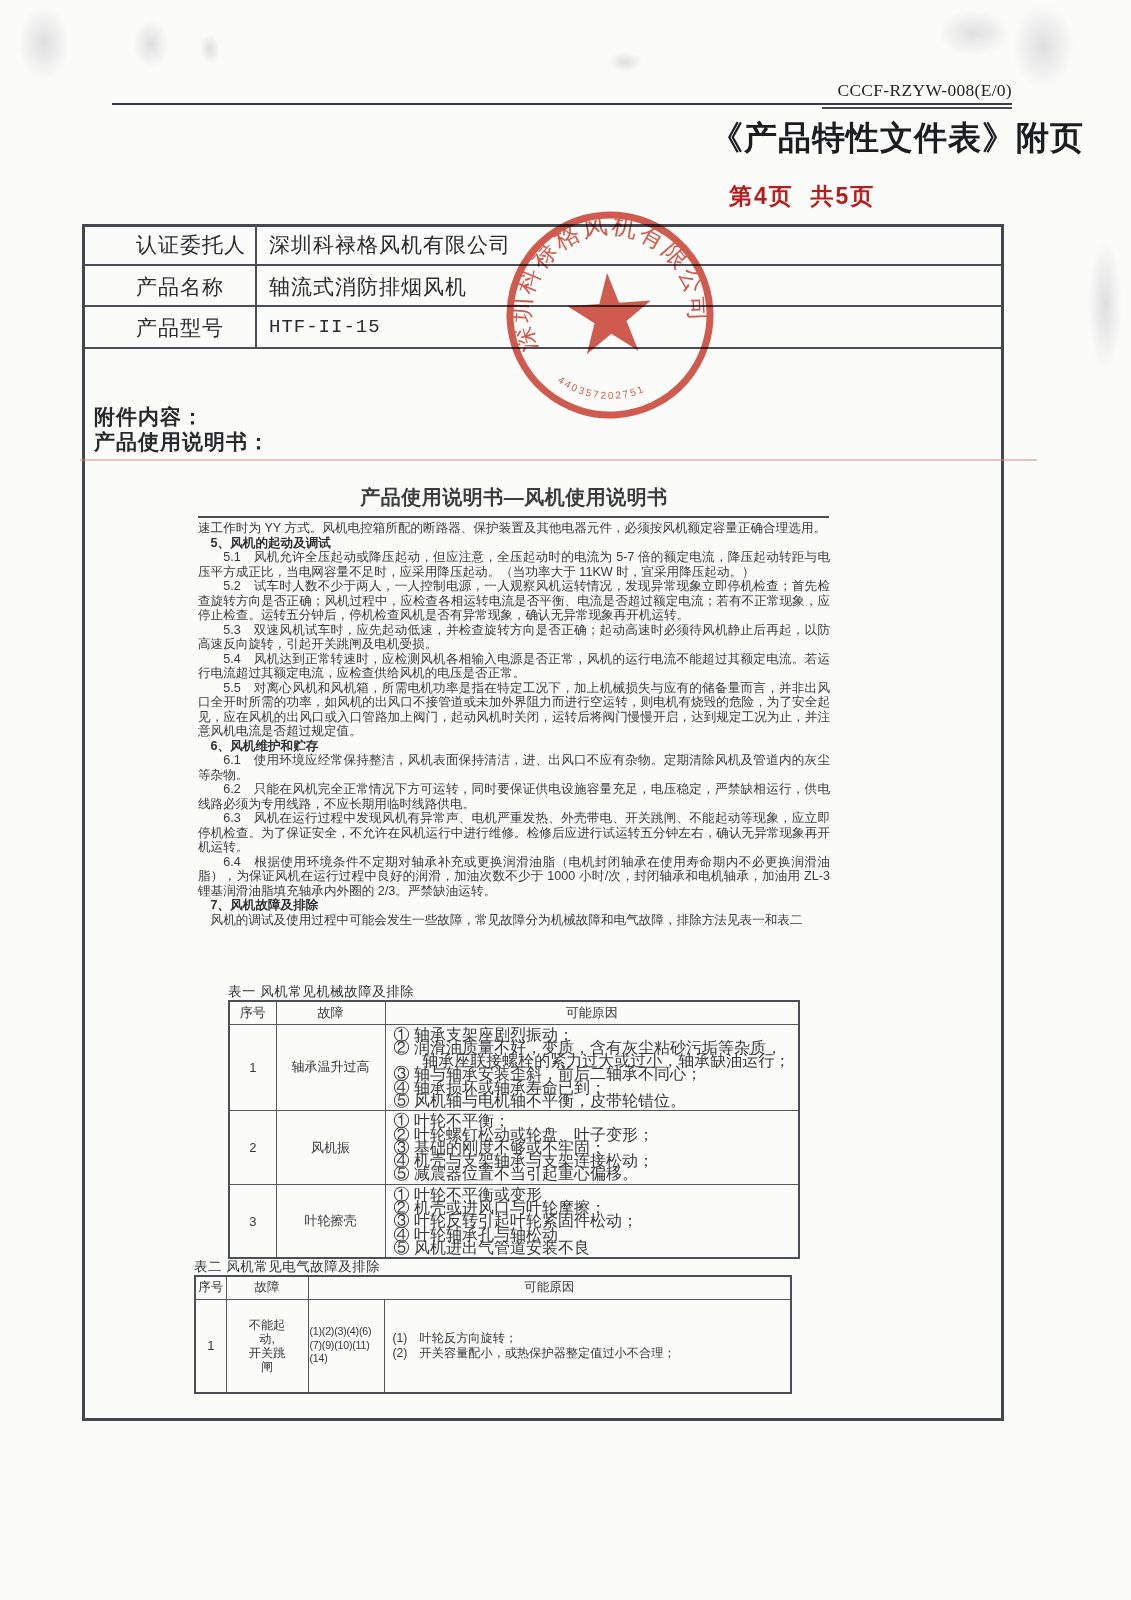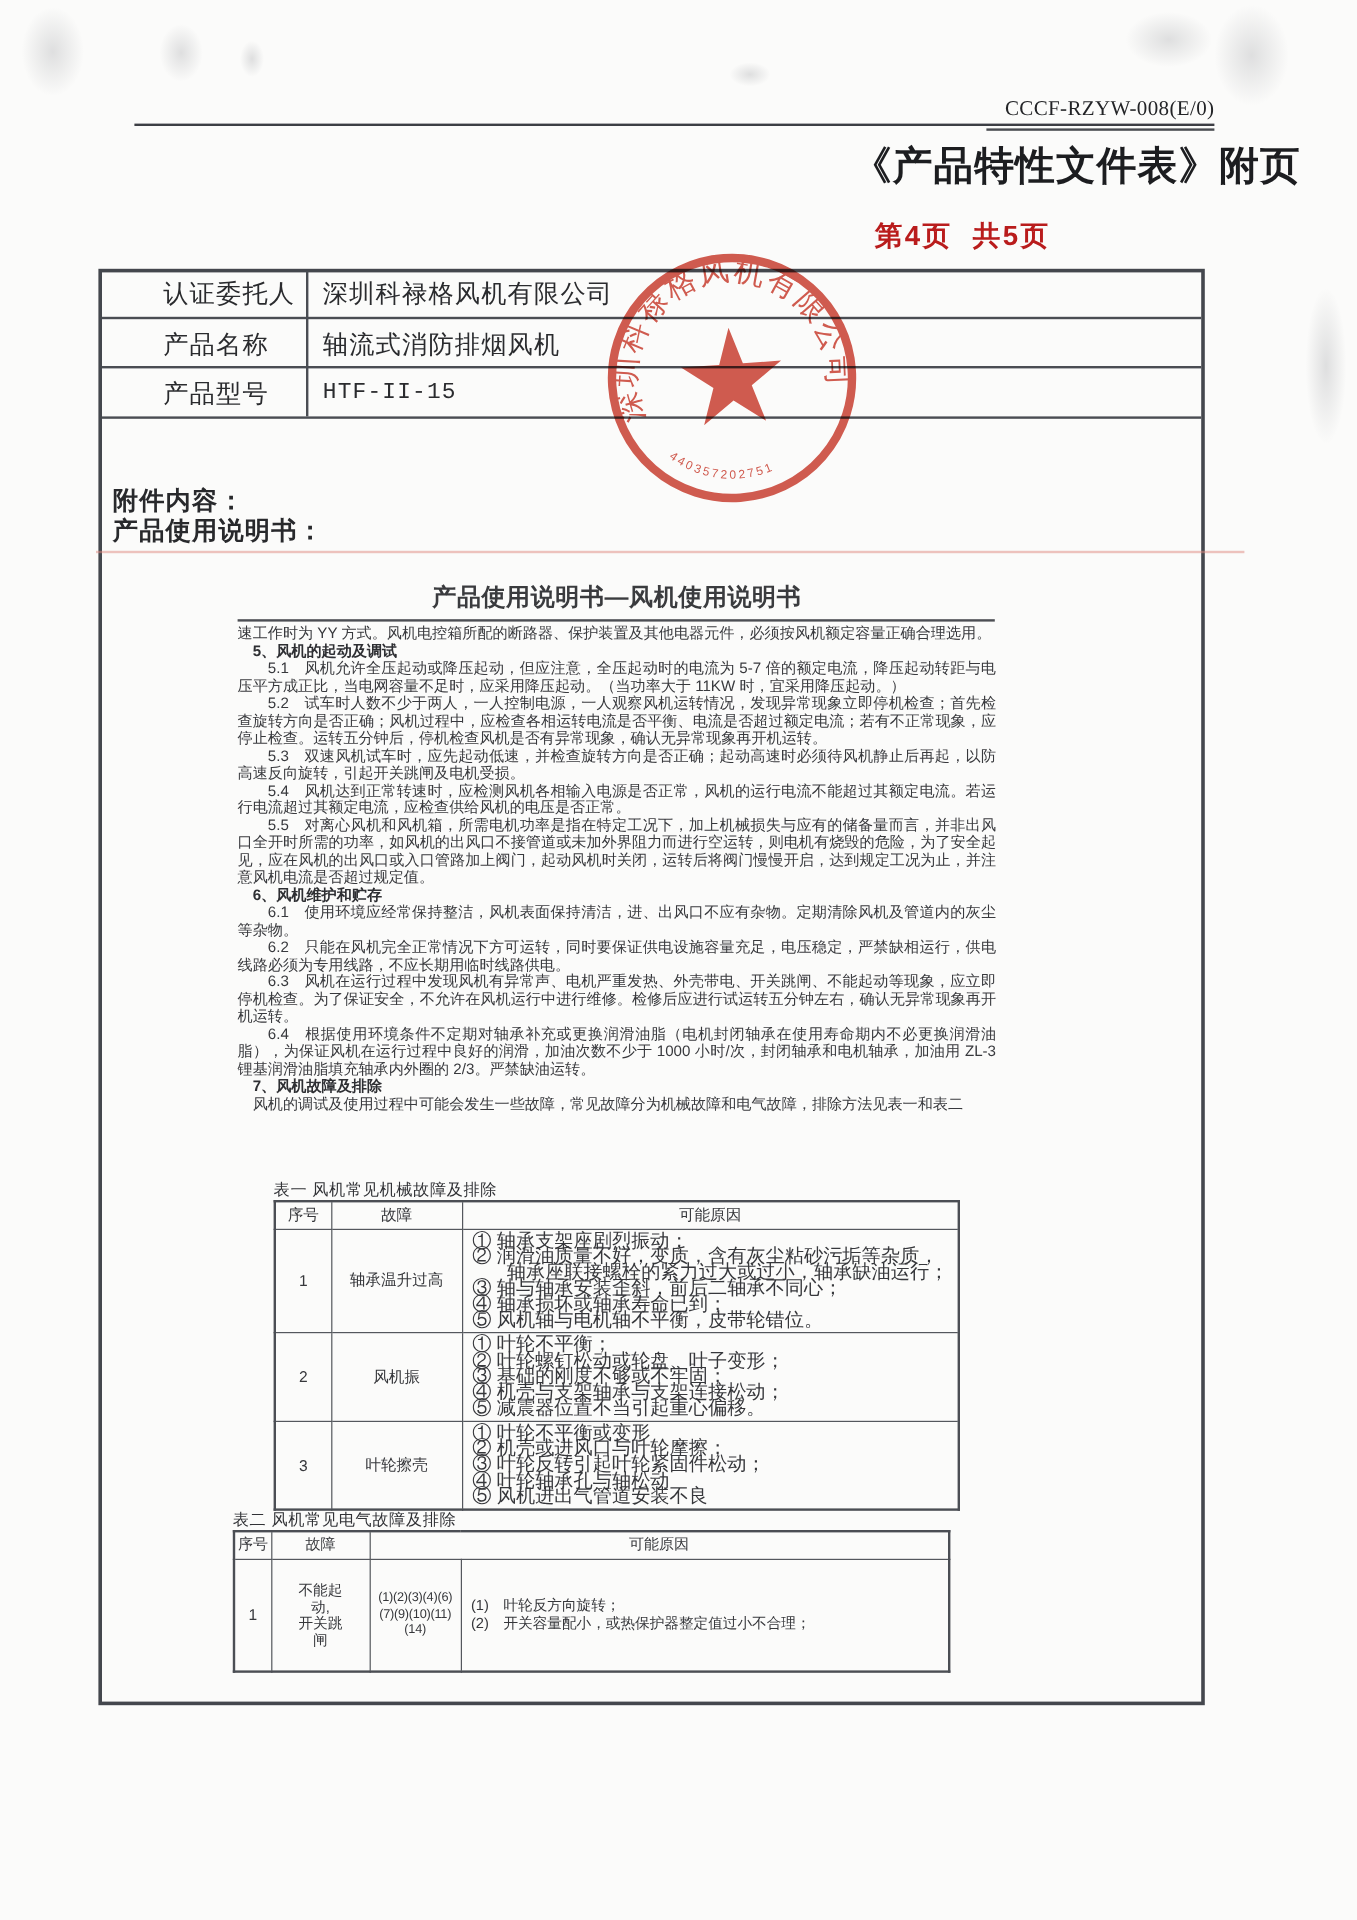--- a/index.html
+++ b/index.html
@@ -57,21 +57,21 @@
   table.flt td,table.flt th{border:1.5px solid #54575d;font-weight:normal;
     vertical-align:middle;box-sizing:border-box;}
   table.t1{left:228px;top:1000px;width:572px;border:2.5px solid #4b4e54;}
   table.t2{left:194px;top:1275px;width:598px;border:2.5px solid #4b4e54;}
   .th-c{text-align:center;font-size:13px;height:23px;padding:1px 2px;}
   .cell-c{text-align:center;font-size:13px;padding:2px;}
   .causes{padding:3px 5px 3px 8px;font-size:16px;line-height:13.3px;}
   .causes div{padding-left:1.8em;text-indent:-1.8em;}
   .t2 .th-c{font-size:12.5px;line-height:13.5px;padding:2px 1px;}
   .cell-pre{white-space:pre-line;text-align:center;font-size:12.2px;line-height:14px;padding:18px;}
-  .cell-codes{white-space:pre-line;text-align:center;font-size:10.6px;line-height:13.5px;
+  .cell-codes{white-space:pre-line;font-size:10.6px;line-height:13.5px;
     padding:2px 1px;letter-spacing:-.2px;}
   .t2 .causes{font-size:12.2px;line-height:14.5px;margin-top:20px;}
   .t2 .causes div{padding-left:2.1em;text-indent:-2.1em;}
   
   .stamp{position:absolute;left:495px;top:200px;width:230px;height:230px;
     opacity:.85;mix-blend-mode:multiply;pointer-events:none;}
   .stamp text{fill:#cc3f31;}
 </style>
 </head>
 <body>

